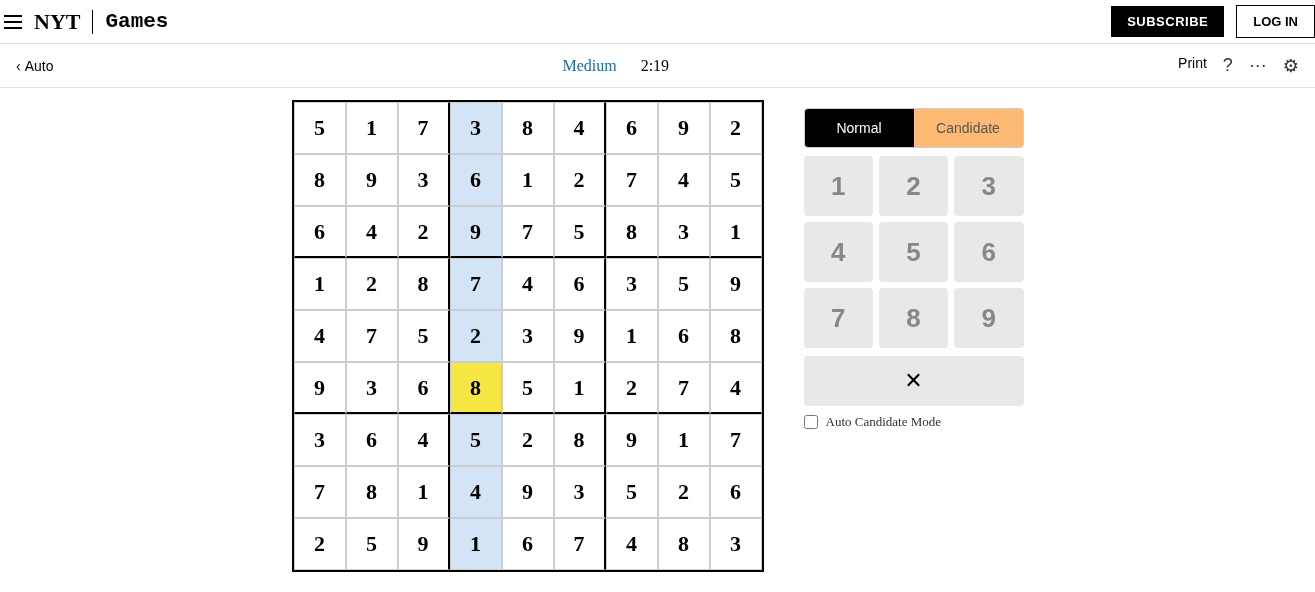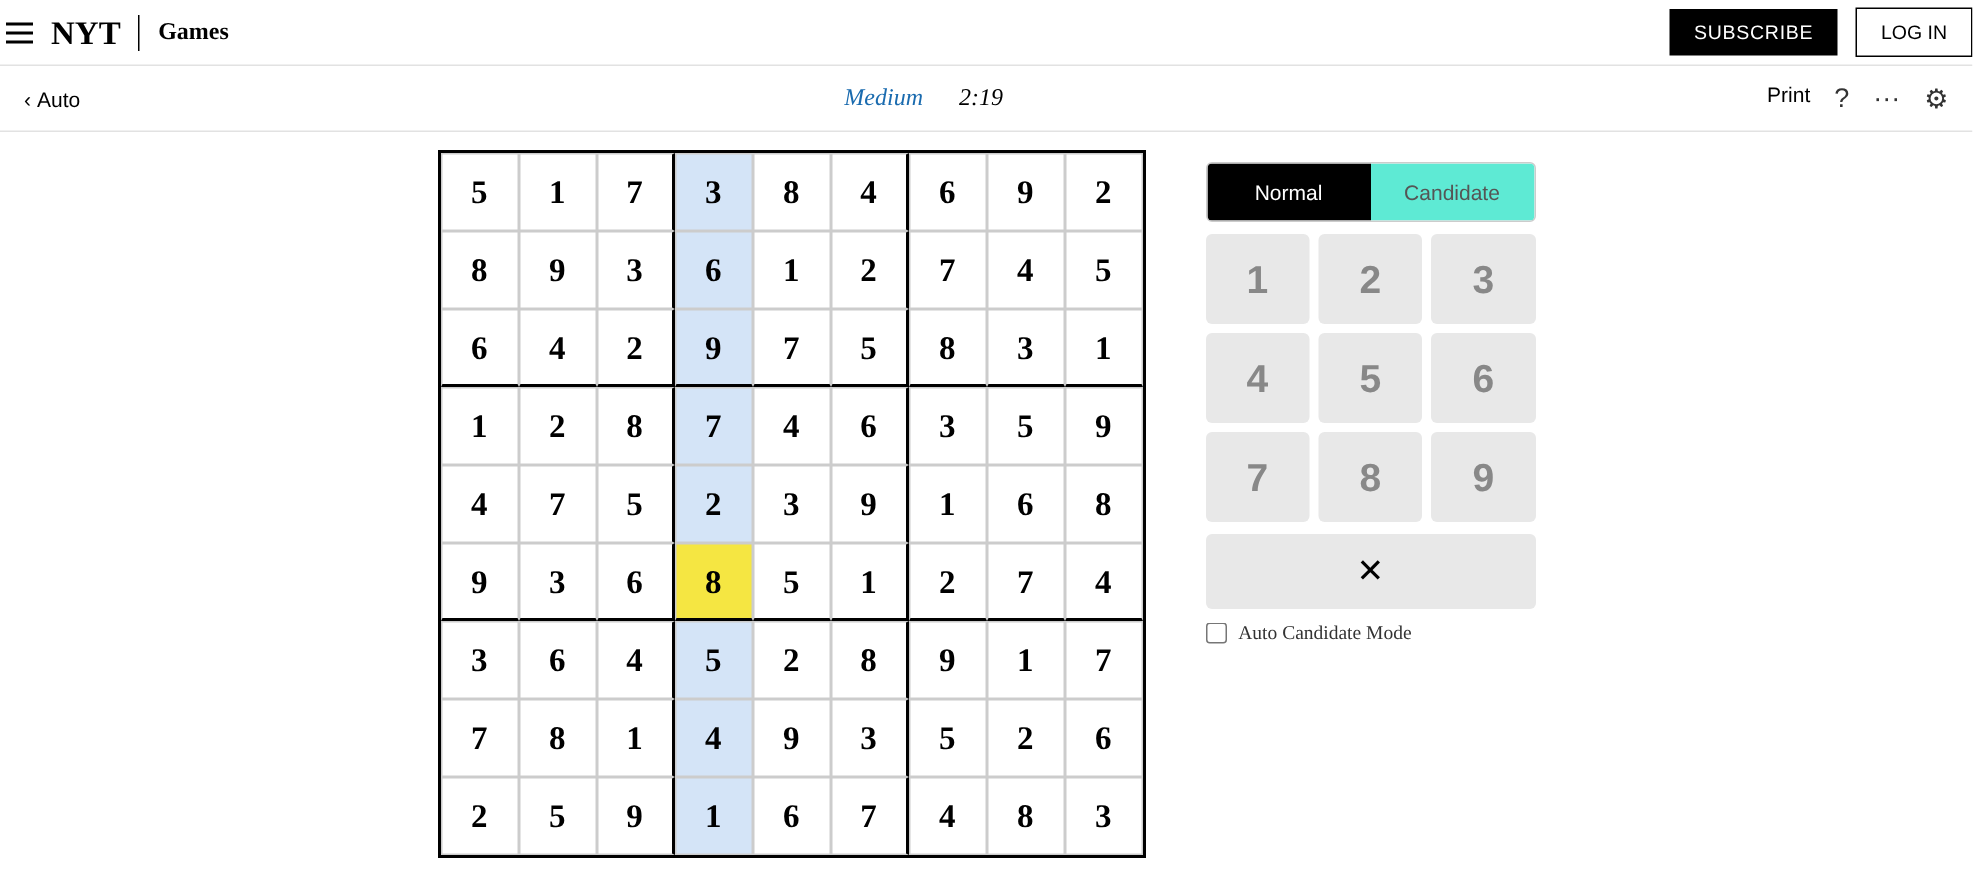--- a/index.html
+++ b/index.html
@@ -12,39 +12,39 @@
       justify-content: space-between;
       padding: 0 0;
       height: 44px;
       border-bottom: 1px solid #e2e2e2;
     }
     .header-left { display: flex; align-items: center; gap: 8px; }
     .hamburger { display: flex; flex-direction: column; gap: 4px; cursor: pointer; padding: 4px; }
     .hamburger span { display: block; width: 18px; height: 2px; background: #000; }
     .nyt-logo { font-family: 'Times New Roman', serif; font-size: 22px; font-weight: bold; }
     .nyt-separator { width: 1px; height: 24px; background: #000; margin: 0 4px; }
-    .games-title { font-family: Liberation Serif, serif; font-size: 16px; font-weight: bold; }
+    .games-title { font-family: Liberation Mono, monospace; font-size: 21px; font-weight: bold; }
     .header-right { display: flex; align-items: center; gap: 12px; }
     .subscribe-btn {
       background: #000;
       color: #fff;
       border: none;
       padding: 8px 16px;
       font-size: 13px;
-      font-weight: normal;
+      font-weight: bold;
       cursor: pointer;
       letter-spacing: 0.5px;
     }
     .login-btn {
       background: #fff;
       color: #000;
       border: 1px solid #000;
       padding: 8px 16px;
       font-size: 13px;
-      font-weight: normal;
+      font-weight: bold;
       cursor: pointer;
     }
 
     
     .sub-header {
       display: flex;
       align-items: center;
       justify-content: space-between;
       padding: 0 16px;
       height: 44px;
@@ -54,21 +54,21 @@
       display: flex;
       align-items: center;
       gap: 4px;
       color: #000;
       cursor: pointer;
       font-size: 14px;
       background: none;
       border: none;
     }
     .back-chevron { font-size: 14px; }
-    .sub-header-center { display: flex; align-items: center; gap: 24px; font-style: italic; }
+    .sub-header-center { display: flex; align-items: center; gap: 24px; }
     .difficulty { color: #1a6baf; font-size: 16px; font-weight: 500; }
     .timer { font-size: 16px; color: #000; text-align: right; }
     .sub-header-right { display: flex; align-items: flex-start; gap: 16px; }
     .print-btn { background: none; border: none; cursor: pointer; font-size: 14px; }
     .icon-btn { background: none; border: none; cursor: pointer; font-size: 18px; color: #333; }
 
     
     .main-content {
       display: flex;
       padding: 12px 40px;
@@ -129,21 +129,21 @@
       height: 40px;
     }
     .mode-btn {
       flex: 1;
       border: none;
       cursor: pointer;
       font-size: 14px;
       font-weight: 500;
     }
     .mode-btn.active { background: #000; color: #fff; }
-    .mode-btn.inactive { background: #5eead4; color: #555; }
+    .mode-btn.inactive { background: #fdba74; color: #555; }
 
     
     .number-pad {
       display: grid;
       grid-template-columns: repeat(3, 1fr);
       gap: 6px;
     }
     .num-btn {
       height: 60px;
       background: #e8e8e8;

